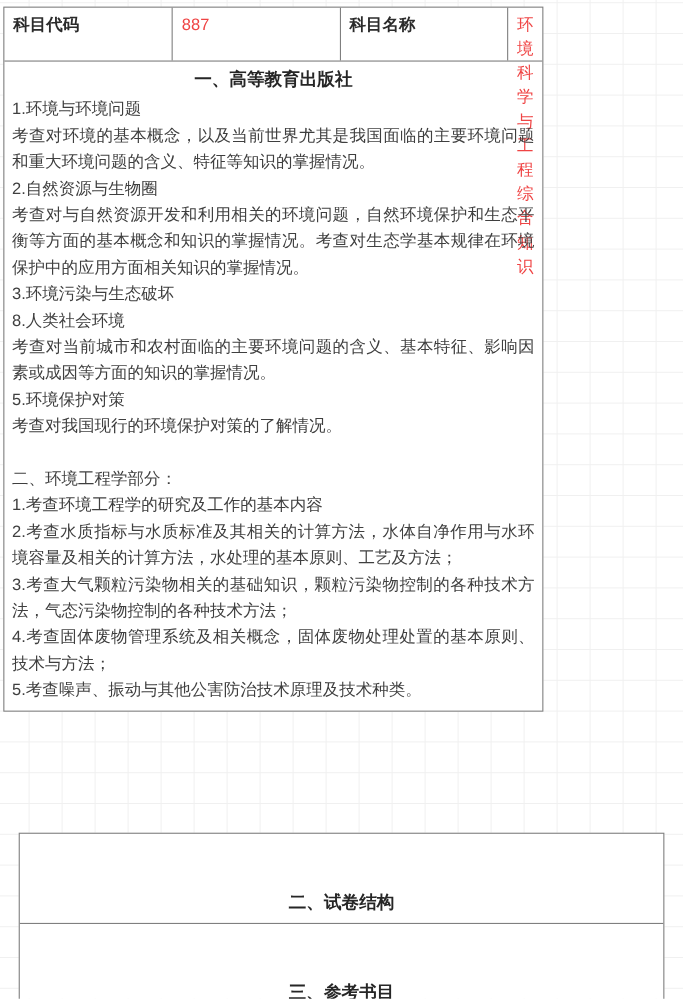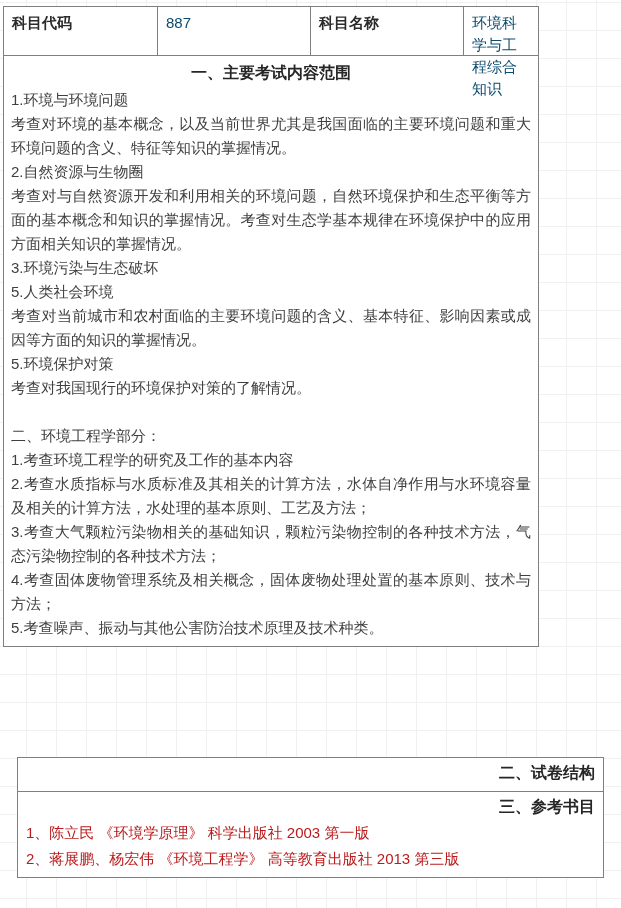--- a/index.html
+++ b/index.html
@@ -19,21 +19,21 @@
       linear-gradient(90deg, #f0f0f0 1px, transparent 1px);
     background-size: 30px 28px;
     background-position: -4px 2px;
     color: #3f3f3f;
   }
 
   
   .table-main {
     position: absolute;
     left: 3px; top: 6px;
-    width: 536px;
+    width: 491px;
     background: #ffffff;
     border: 1px solid #7f7f7f;
     box-sizing: border-box;
   }
   .meta-row {
     display: flex;
     height: 49px;
     border-bottom: 1px solid #7f7f7f;
     box-sizing: border-box;
   }
@@ -43,21 +43,21 @@
     font-size: 15px;
     line-height: 22px;
     border-right: 1px solid #7f7f7f;
   }
   .meta-cell.last { border-right: none; }
   .c1 { width: 154px; }
   .c2 { width: 153px; }
   .c3 { width: 153px; }
   .c4 { flex: 1; }
   .meta-label { font-weight: bold; color: #2b2b2b; }
-  .meta-value { color: #0c4a6e; }
+  .meta-value { color: #ef4444; }
 
   .section-title {
     text-align: center;
     font-weight: bold;
     font-size: 16px;
     color: #262626;
     padding: 6px 0 4px 0;
     line-height: 22px;
   }
   .body-cell { padding: 0 7px 6px 7px; }
@@ -74,26 +74,27 @@
     position: absolute;
     left: 17px; top: 757px;
     width: 587px;
     background: #ffffff;
     border: 1px solid #7f7f7f;
     box-sizing: border-box;
   }
   .sub-cell { padding: 0 8px 5px 8px; }
   .sub-cell.bordered { border-bottom: 1px solid #7f7f7f; }
   .sub-title {
-    text-align: right;
+    text-align: center;
     font-weight: bold;
     font-size: 16px;
     color: #262626;
     padding: 4px 0 2px 0;
     line-height: 22px;
+    margin-top: 48px;
   }
   .sub-para {
     font-size: 15px;
     line-height: 26px;
     text-align: justify;
     color: #3f3f3f;
   }
   .ref-item {
     font-size: 15px;
     line-height: 26px;
@@ -107,27 +108,27 @@
 <div class="page">
 
   <div class="table-main">
     <div class="meta-row">
       <div class="meta-cell meta-label c1">科目代码</div>
       <div class="meta-cell meta-value c2">887</div>
       <div class="meta-cell meta-label c3">科目名称</div>
       <div class="meta-cell meta-value c4 last">环境科学与工程综合知识</div>
     </div>
     <div class="body-cell">
-      <div class="section-title">一、主要考试内容范围</div>
+      <div class="section-title">一、高等教育出版社</div>
       <div class="para">1.环境与环境问题</div>
       <div class="para">考查对环境的基本概念，以及当前世界尤其是我国面临的主要环境问题和重大环境问题的含义、特征等知识的掌握情况。</div>
       <div class="para">2.自然资源与生物圈</div>
       <div class="para">考查对与自然资源开发和利用相关的环境问题，自然环境保护和生态平衡等方面的基本概念和知识的掌握情况。考查对生态学基本规律在环境保护中的应用方面相关知识的掌握情况。</div>
       <div class="para">3.环境污染与生态破坏</div>
-      <div class="para">5.人类社会环境</div>
+      <div class="para">8.人类社会环境</div>
       <div class="para">考查对当前城市和农村面临的主要环境问题的含义、基本特征、影响因素或成因等方面的知识的掌握情况。</div>
       <div class="para">5.环境保护对策</div>
       <div class="para">考查对我国现行的环境保护对策的了解情况。</div>
       <div class="para"></div>
       <div class="para">二、环境工程学部分：</div>
       <div class="para">1.考查环境工程学的研究及工作的基本内容</div>
       <div class="para">2.考查水质指标与水质标准及其相关的计算方法，水体自净作用与水环境容量及相关的计算方法，水处理的基本原则、工艺及方法；</div>
       <div class="para">3.考查大气颗粒污染物相关的基础知识，颗粒污染物控制的各种技术方法，气态污染物控制的各种技术方法；</div>
       <div class="para">4.考查固体废物管理系统及相关概念，固体废物处理处置的基本原则、技术与方法；</div>
       <div class="para">5.考查噪声、振动与其他公害防治技术原理及技术种类。</div>

